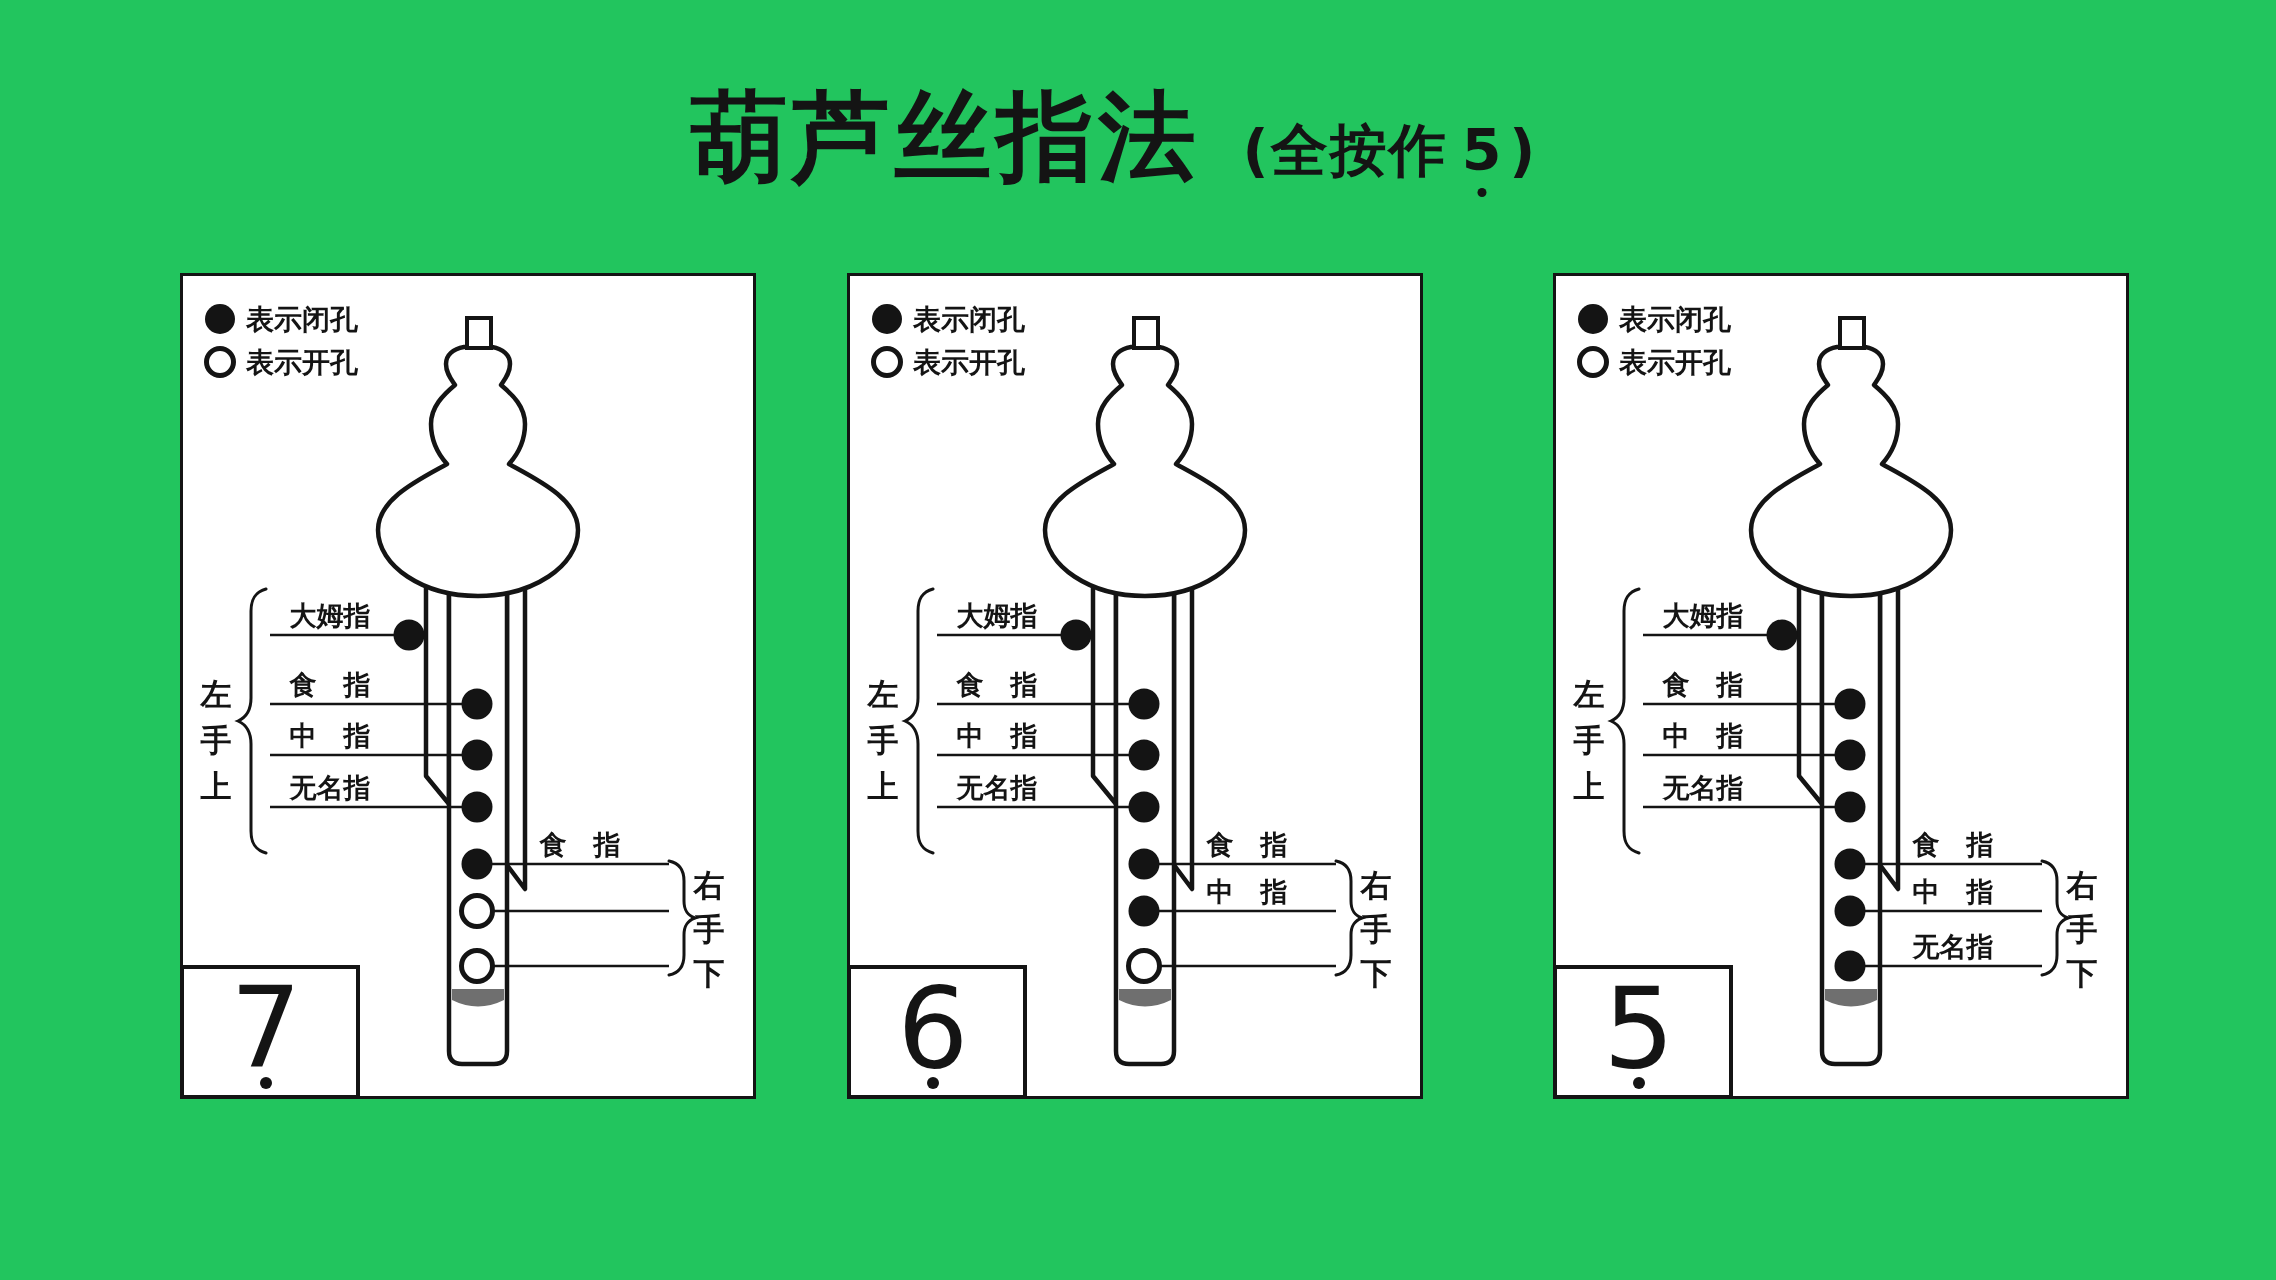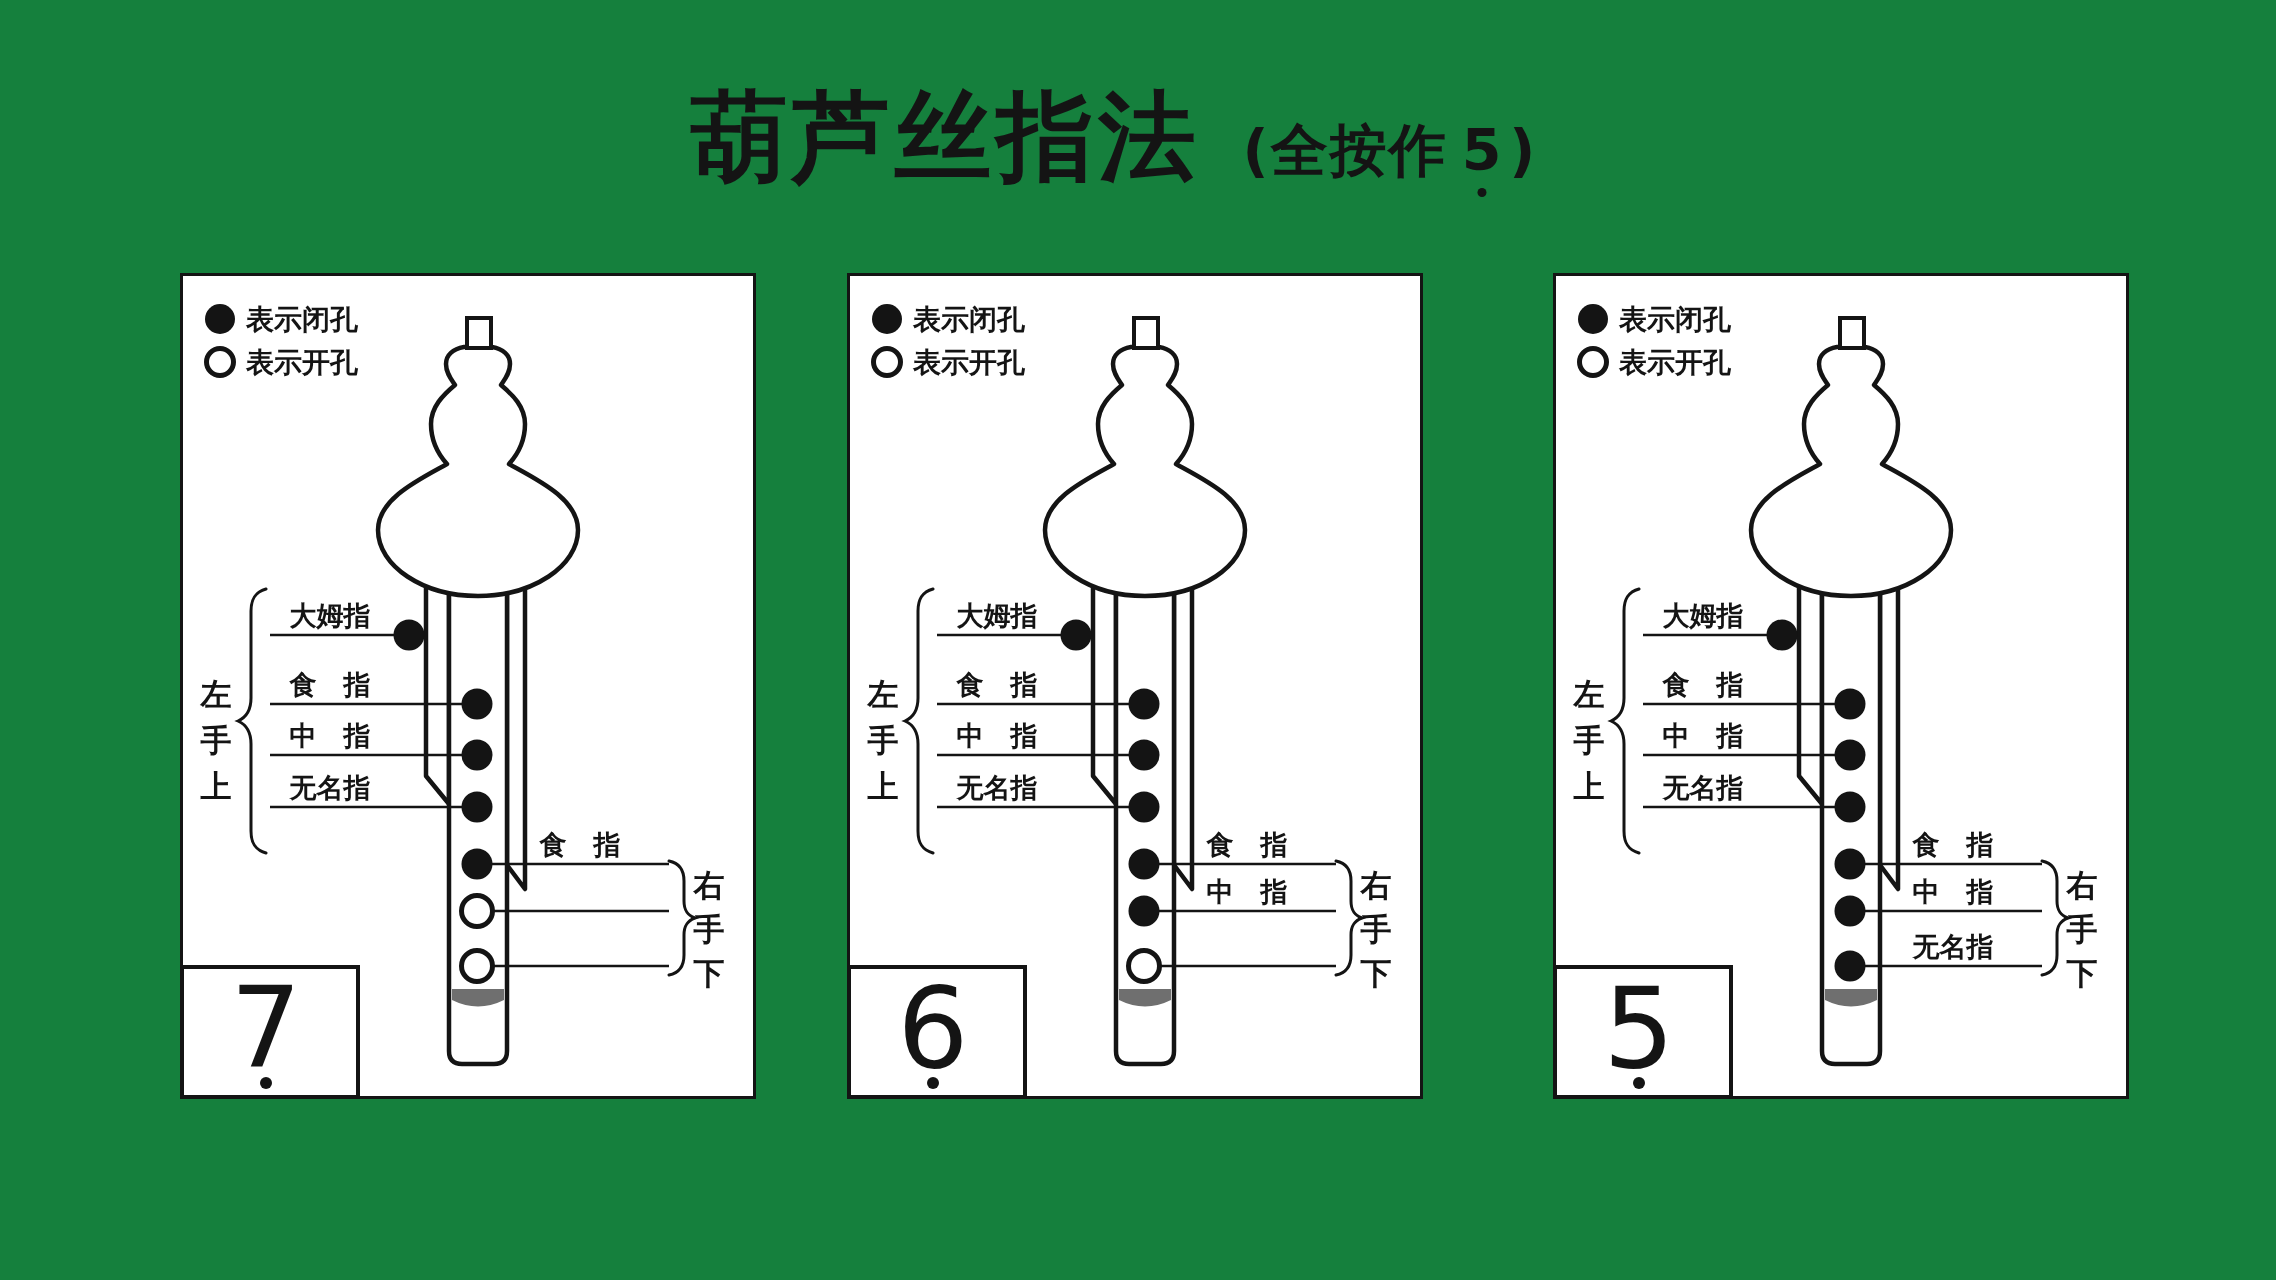--- a/index.html
+++ b/index.html
@@ -1,18 +1,18 @@
 <!DOCTYPE html>
 <html><head>
 <meta charset="utf-8">
 <style>
   html,body{margin:0;padding:0;background:#ffffff;}
   body{width:2276px;height:1280px;position:relative;overflow:hidden;
        font-family:"DejaVu Sans",sans-serif;color:#141414;}
-  .page{position:absolute;inset:0;background:#15803d;}
+  .page{position:absolute;inset:0;background:#22c55e;}
 
   
   .title-row{position:absolute;left:0;top:84px;width:2276px;display:flex;
              justify-content:center;align-items:baseline;transform:translateX(-24px);}
   .title-main{font-size:97px;font-weight:bold;letter-spacing:5px;line-height:1.1;}
   .title-sub{font-size:57px;font-weight:bold;letter-spacing:2px;margin-left:42px;}
   .sub-note{position:relative;display:inline-block;margin:0 6px 0 14px;font-style:normal;}
   .octave-dot{position:absolute;left:50%;bottom:-14px;transform:translateX(-50%);
               width:9px;height:9px;border-radius:50%;background:#141414;}
 

